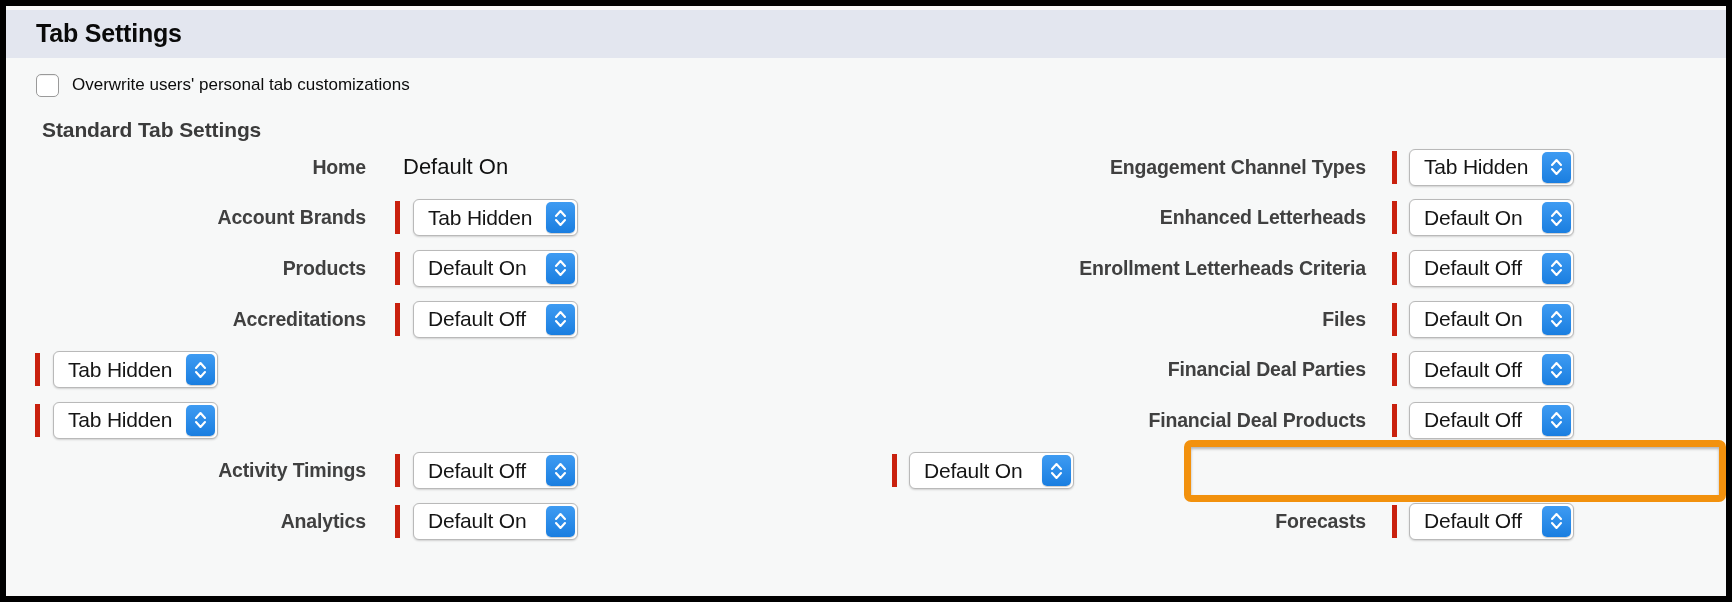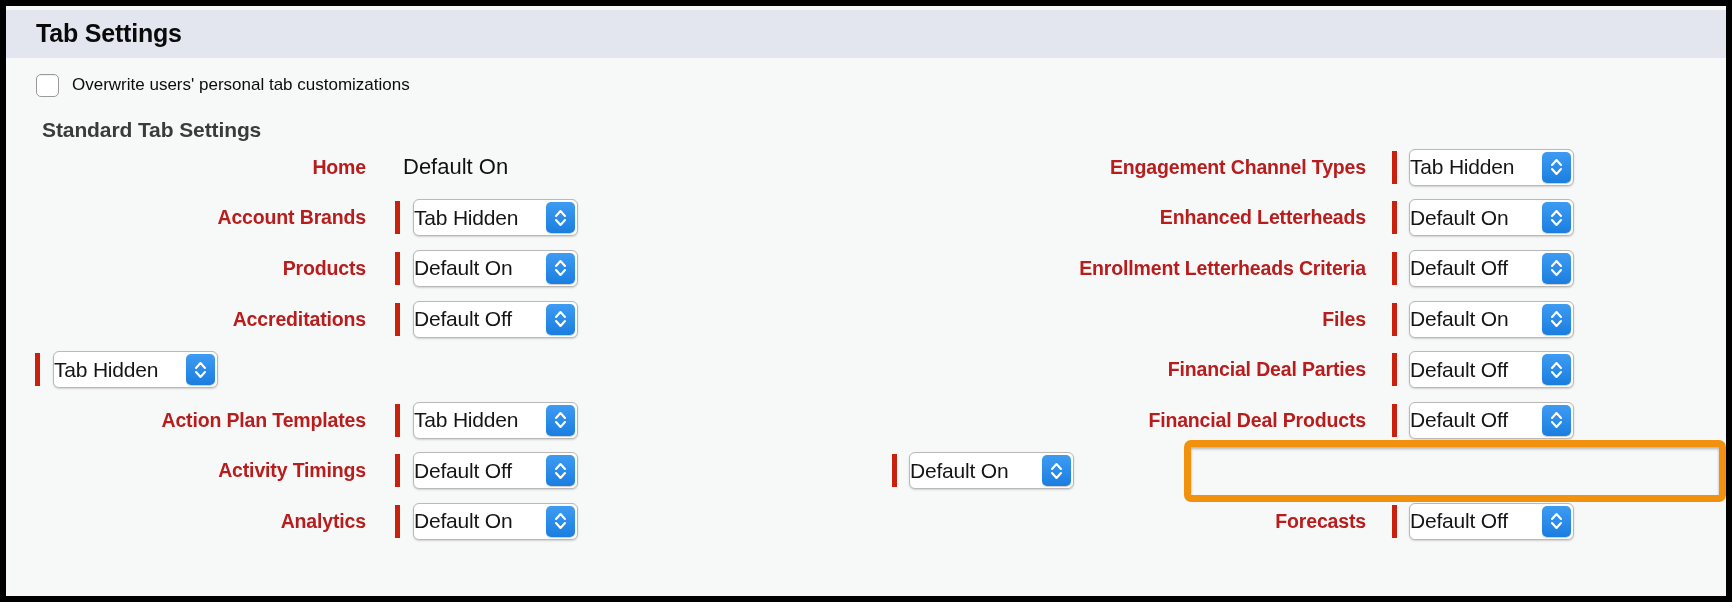--- a/index.html
+++ b/index.html
@@ -104,21 +104,21 @@
     height: 50.6px;
     display: flex;
     align-items: center;
   }
 
   .row .rowlabel {
     width: 360px;
     text-align: right;
     font-size: 19.5px;
     font-weight: bold;
-    color: #b91c1c;
+    color: #404040;
     white-space: nowrap;
     letter-spacing: -0.15px;
     padding-right: 0px;
     flex: 0 0 auto;
   }
   #col-right .row .rowlabel { width: 500px; }
 
   
   .reqbar {
     width: 5px;
@@ -148,20 +148,21 @@
     background: #ffffff;
     box-sizing: border-box;
     box-shadow: 0 1px 2px rgba(0,0,0,0.16);
     flex: 0 0 auto;
     display: flex;
     align-items: center;
   }
   .select .sv {
     font-size: 21px;
     color: #151515;
+    padding-left: 14px;
     white-space: nowrap;
     letter-spacing: -0.2px;
   }
   .stepper {
     position: absolute;
     right: 2px;
     top: 2px;
     width: 29px;
     height: 31px;
     border-radius: 5px;
@@ -256,21 +257,20 @@
             <span class="sv">Tab Hidden</span>
             <span class="stepper">
               <svg width="13" height="22" viewBox="0 0 13 22">
                 <polyline points="2,9 6.5,4 11,9" fill="none" stroke="#ffffff" stroke-width="2.1" stroke-linecap="round" stroke-linejoin="round"></polyline>
                 <polyline points="2,13 6.5,18 11,13" fill="none" stroke="#ffffff" stroke-width="2.1" stroke-linecap="round" stroke-linejoin="round"></polyline>
               </svg>
             </span>
           </div>
         </div>
         <div class="row">
-          <div class="rowlabel">Action Plan Templates</div>
           <div class="reqbar"></div>
           <div class="select">
             <span class="sv">Tab Hidden</span>
             <span class="stepper">
               <svg width="13" height="22" viewBox="0 0 13 22">
                 <polyline points="2,9 6.5,4 11,9" fill="none" stroke="#ffffff" stroke-width="2.1" stroke-linecap="round" stroke-linejoin="round"></polyline>
                 <polyline points="2,13 6.5,18 11,13" fill="none" stroke="#ffffff" stroke-width="2.1" stroke-linecap="round" stroke-linejoin="round"></polyline>
               </svg>
             </span>
           </div>

